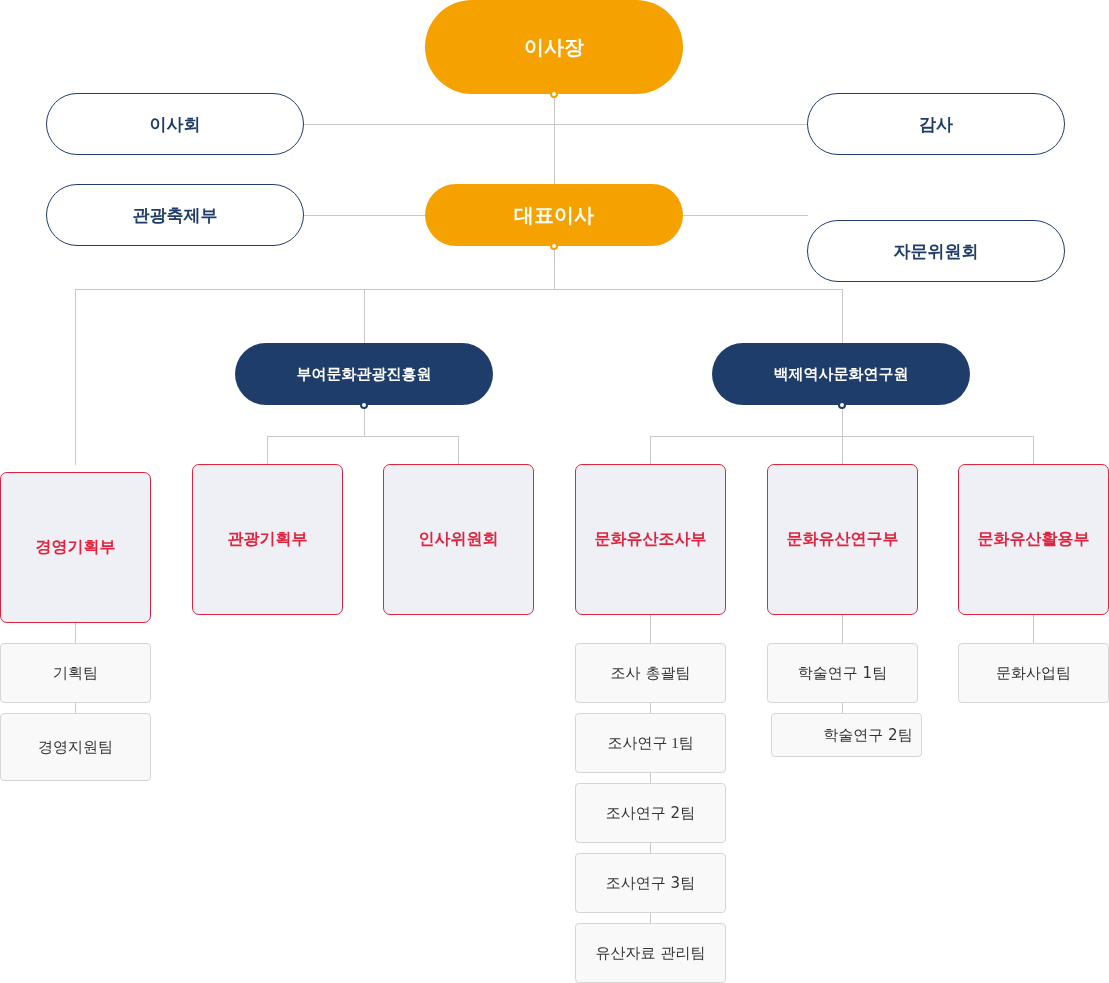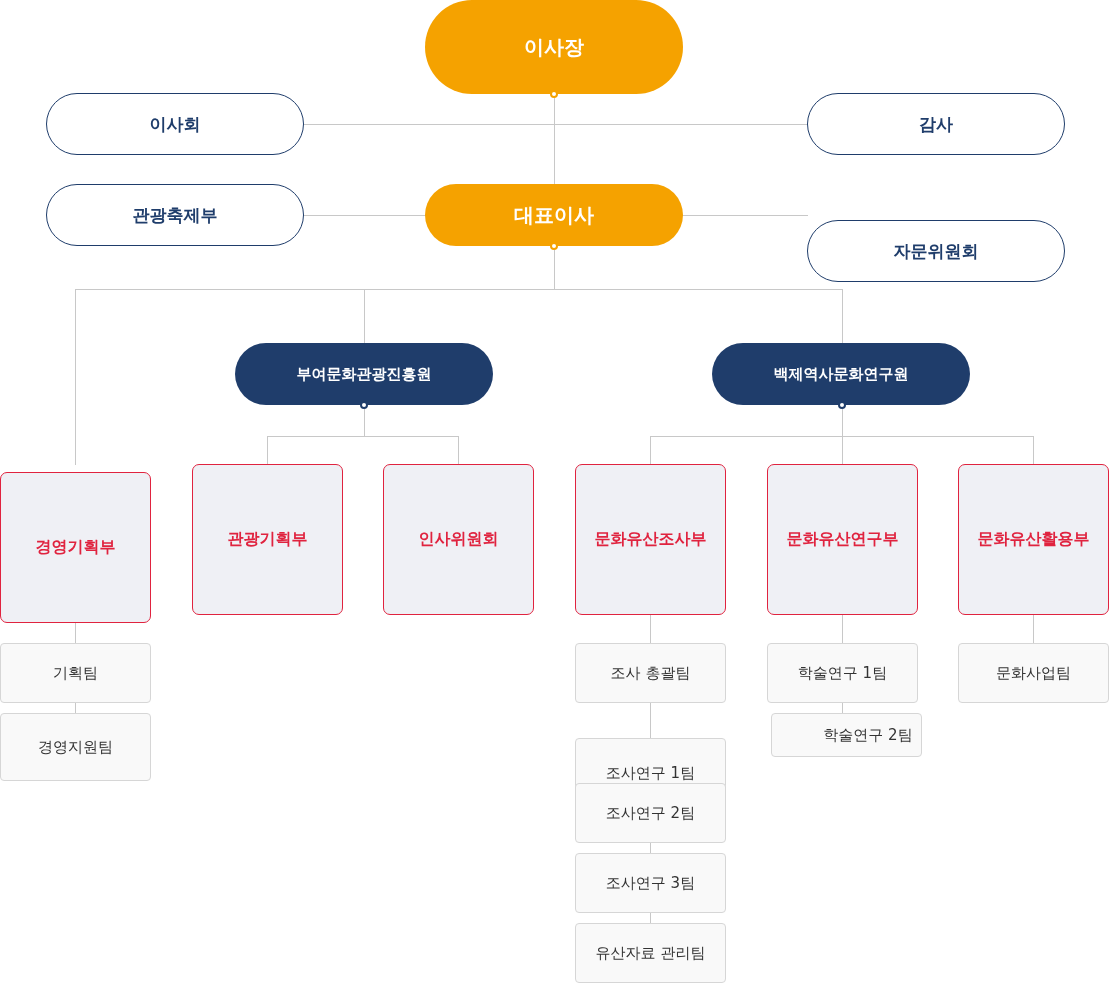--- a/index.html
+++ b/index.html
@@ -65,21 +65,21 @@
 <div class="node dept" style="left:192px;top:464px;width:151px;height:151px;">관광기획부</div>
 <div class="node dept" style="left:383px;top:464px;width:151px;height:151px;">인사위원회</div>
 <div class="node dept" style="left:575px;top:464px;width:151px;height:151px;">문화유산조사부</div>
 <div class="node dept" style="left:767px;top:464px;width:151px;height:151px;">문화유산연구부</div>
 <div class="node dept" style="left:958px;top:464px;width:151px;height:151px;">문화유산활용부</div>
 
 <div class="node team" style="left:0;top:643px;width:151px;height:60px;">기획팀</div>
 <div class="node team" style="left:0;top:713px;width:151px;height:68px;">경영지원팀</div>
 
 <div class="node team" style="left:575px;top:643px;width:151px;height:60px;">조사 총괄팀</div>
-<div class="node team" style="left:575px;top:738px;width:151px;height:71px;">조사연구 1팀</div>
+<div class="node team" style="left:575px;top:713px;width:151px;height:60px;font-family:Liberation Serif, serif;">조사연구 1팀</div>
 <div class="node team" style="left:575px;top:783px;width:151px;height:60px;">조사연구 2팀</div>
 <div class="node team" style="left:575px;top:853px;width:151px;height:60px;">조사연구 3팀</div>
 <div class="node team" style="left:575px;top:923px;width:151px;height:60px;">유산자료 관리팀</div>
 
 <div class="node team" style="left:767px;top:643px;width:151px;height:60px;">학술연구 1팀</div>
 <div class="node team" style="left:771px;top:713px;width:151px;height:44px;padding-left:43px;">학술연구 2팀</div>
 
 <div class="node team" style="left:958px;top:643px;width:151px;height:60px;">문화사업팀</div>
 
 </body></html>

